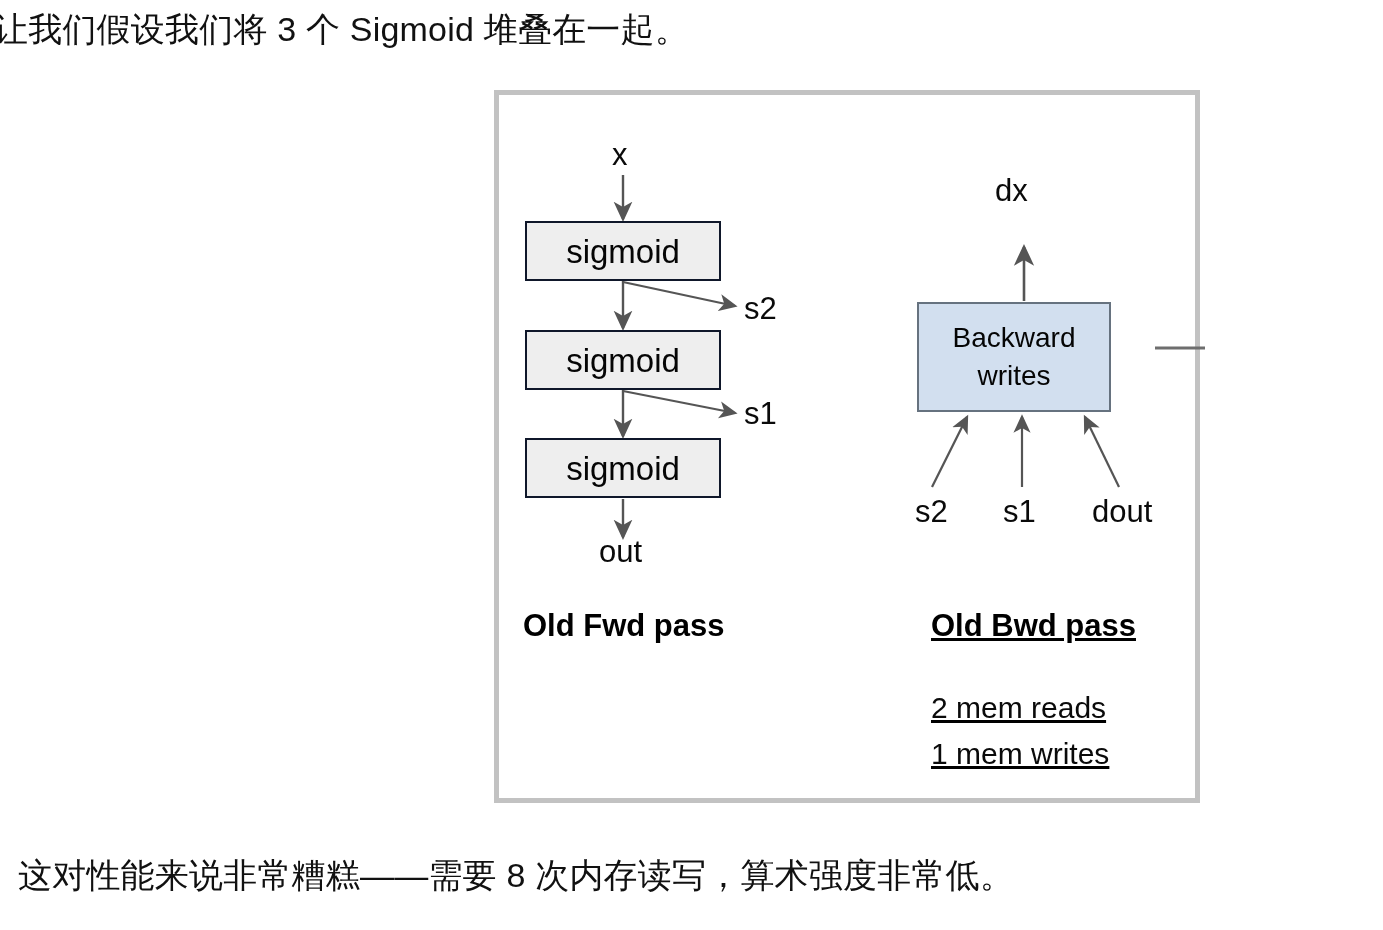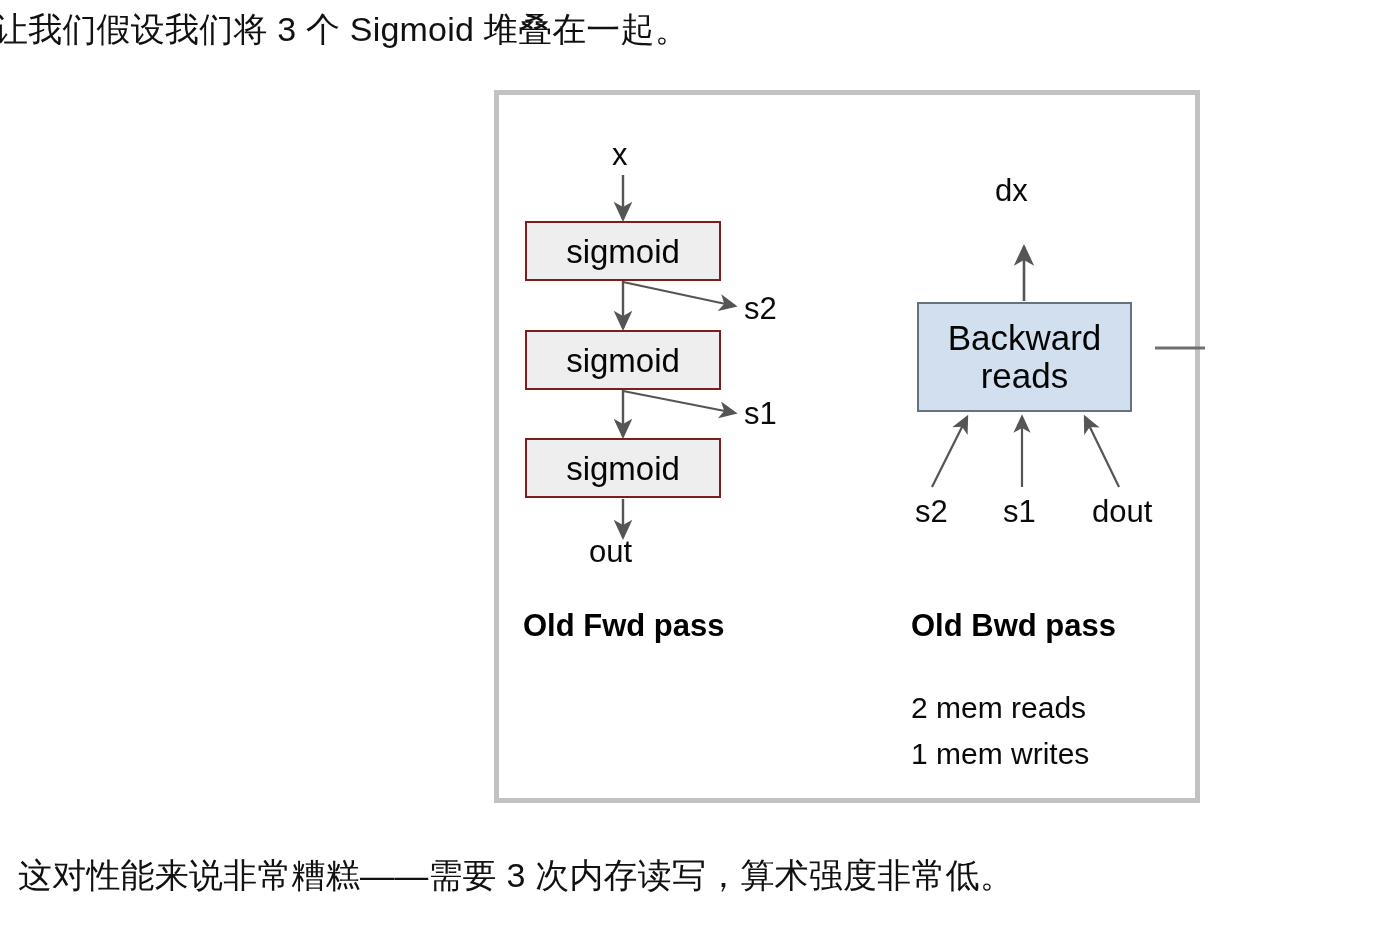--- a/index.html
+++ b/index.html
@@ -71,66 +71,66 @@
     display: flex;
     align-items: center;
     justify-content: center;
     text-align: center;
   }
   .node-sigmoid {
     width: 196px;
     height: 60px;
     left: 26px;
     background: #eeeeee;
-    border: 2px solid #7f1d1d;
+    border: 2px solid #0f172a;
     font-size: 33px;
     line-height: 33px;
     color: #050505;
   }
   .sig1 { top: 126px; }
   .sig2 { top: 235px; }
   .sig3 { top: 343px; }
 
   .node-backward {
     left: 418px;
     top: 207px;
-    width: 215px;
+    width: 194px;
     height: 110px;
     background: #d2dfef;
     border: 2px solid #66727f;
-    font-size: 35px;
+    font-size: 28px;
     line-height: 38px;
     color: #050505;
   }
 
   
   .lbl {
     position: absolute;
     font-size: 31px;
     line-height: 31px;
     color: #0a0a0a;
     white-space: nowrap;
   }
   .lbl-x      { left: 113px; top: 44px; }
   .lbl-s2r    { left: 245px; top: 198px; }
   .lbl-s1r    { left: 245px; top: 303px; }
-  .lbl-out    { left: 90px; top: 441px; }
+  .lbl-out    { left: 100px; top: 441px; }
   .lbl-dx     { left: 496px; top: 80px; }
   .lbl-s2b    { left: 416px; top: 401px; }
   .lbl-s1b    { left: 504px; top: 401px; }
   .lbl-dout   { left: 580px; top: 401px; margin-left: 13px; }
 
   
   .summary {
     position: absolute;
     top: 515px;
     white-space: nowrap;
   }
   .sum-left  { left: 24px; }
-  .sum-right { left: 412px; }
+  .sum-right { left: 432px; text-decoration: underline; }
   .sum-title {
     font-size: 31px;
     line-height: 31px;
     font-weight: bold;
     color: #000000;
     margin-bottom: 44px;
     text-align: center;
   }
   .sum-line {
     font-size: 30px;
@@ -194,34 +194,34 @@
       <span>sigmoid</span>
     </div>
 
     <div class="lbl lbl-out">out</div>
 
     <div class="lbl lbl-dx">dx</div>
 
     <div class="node node-backward">
       <span>
         <span>Backward</span><br>
-        <span>reads</span>
+        <span>writes</span>
       </span>
     </div>
 
     <div class="lbl lbl-s2b">s2</div>
     <div class="lbl lbl-s1b">s1</div>
     <div class="lbl lbl-dout">dout</div>
 
     <div class="summary sum-left">
       <div class="sum-title">Old Fwd pass</div>
     </div>
 
     <div class="summary sum-right">
       <div class="sum-title">Old Bwd pass</div>
       <div class="sum-line">2 mem reads</div>
       <div class="sum-line">1 mem writes</div>
     </div>
 
   </div>
 </div>
 
-<div class="caption">这对性能来说非常糟糕——需要 3 次内存读写，算术强度非常低。</div>
+<div class="caption">这对性能来说非常糟糕——需要 8 次内存读写，算术强度非常低。</div>
 
 </body></html>

